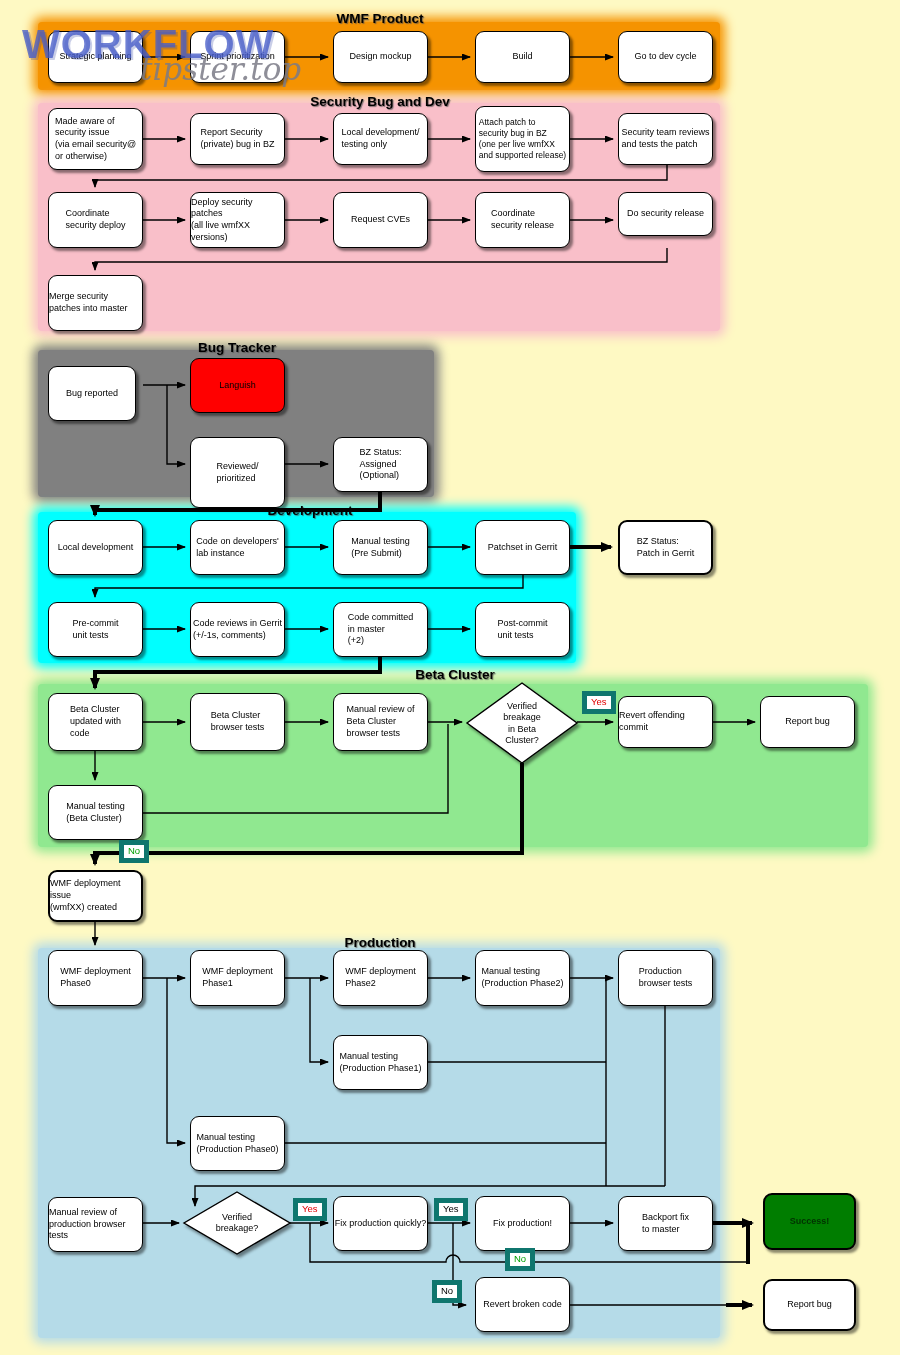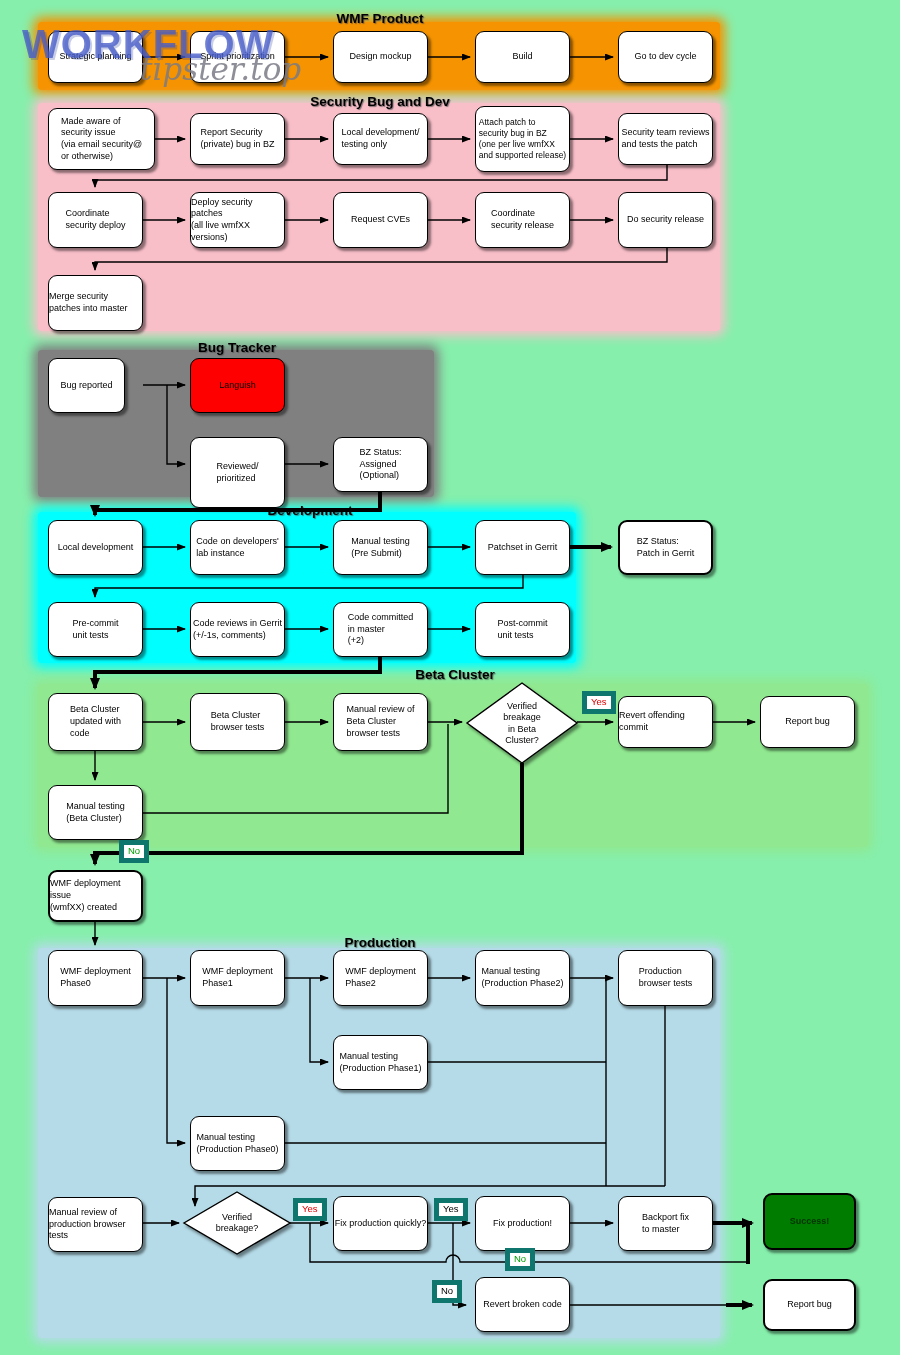--- a/index.html
+++ b/index.html
@@ -1,16 +1,16 @@
 <!DOCTYPE html>
 <html><head>
 <meta charset="utf-8">
 <style>
   html,body{margin:0;padding:0;background:#fff;}
-  #stage{position:relative;width:900px;height:1355px;background:#86efac;overflow:hidden;
+  #stage{position:relative;width:900px;height:1355px;background:#fef9c3;overflow:hidden;
          font-family:"Liberation Sans",sans-serif;color:#000;}
   .band{position:absolute;border-radius:4px;z-index:1;}
   .band-title{position:absolute;transform:translateX(-50%);font-size:13.5px;font-weight:bold;
               z-index:2;white-space:nowrap;text-shadow:1px 1px 1px rgba(80,80,80,.7);}
   svg.wires{position:absolute;left:0;top:0;z-index:2;pointer-events:none;}
   .node{position:absolute;background:#fff;border:1.4px solid #000;border-radius:9px;
         box-shadow:2.5px 3px 2.5px rgba(0,0,0,.45);display:flex;align-items:center;justify-content:center;
         text-align:left;font-size:9px;line-height:1.3;white-space:pre-line;padding:0;
         box-sizing:border-box;z-index:3;}
   .node.hv{border-width:2.2px;}
@@ -132,45 +132,45 @@
     <polygon points="522,683 577,723 522,763 467,723" fill="#fff" stroke="#000" stroke-width="1.4" filter="url(#ds)"></polygon>
     <polygon points="237,1192 290,1223 237,1254 184,1223" fill="#fff" stroke="#000" stroke-width="1.4" filter="url(#ds)"></polygon>
   </svg>
 
   <div class="node" style="left:48px;top:31px;width:95px;height:52px">Strategic planning</div>
   <div class="node" style="left:190px;top:31px;width:95px;height:52px">Sprint prioritization</div>
   <div class="node" style="left:333px;top:31px;width:95px;height:52px">Design mockup</div>
   <div class="node" style="left:475px;top:31px;width:95px;height:52px">Build</div>
   <div class="node" style="left:618px;top:31px;width:95px;height:52px">Go to dev cycle</div>
 
-  <div class="node" style="left:48px;top:108px;width:107px;height:62px">Made aware of
+  <div class="node" style="left:48px;top:108px;width:95px;height:62px">Made aware of
 security issue
 (via email security@
 or otherwise)</div>
   <div class="node" style="left:190px;top:113px;width:95px;height:52px">Report Security
 (private) bug in BZ</div>
   <div class="node" style="left:333px;top:113px;width:95px;height:52px">Local development/
 testing only</div>
   <div class="node" style="left:618px;top:113px;width:95px;height:52px">Security team reviews
 and tests the patch</div>
   <div class="node" style="left:475px;top:106px;width:95px;height:66px;font-size:8.5px">Attach patch to
 security bug in BZ
 (one per live wmfXX
 and supported release)</div>
   <div class="node" style="left:48px;top:192px;width:95px;height:56px">Coordinate
 security deploy</div>
   <div class="node" style="left:190px;top:192px;width:95px;height:56px">Deploy security patches
 (all live wmfXX versions)</div>
   <div class="node" style="left:333px;top:192px;width:95px;height:56px">Request CVEs</div>
   <div class="node" style="left:475px;top:192px;width:95px;height:56px">Coordinate
 security release</div>
-  <div class="node" style="left:618px;top:192px;width:95px;height:56px">Do security release</div>
+  <div class="node" style="left:618px;top:192px;width:95px;height:44px">Do security release</div>
   <div class="node" style="left:48px;top:275px;width:95px;height:56px">Merge security patches into master</div>
 
-  <div class="node" style="left:48px;top:358px;width:77px;height:55px">Bug reported</div>
+  <div class="node" style="left:48px;top:366px;width:88px;height:55px">Bug reported</div>
   <div class="node red" style="left:190px;top:358px;width:95px;height:55px">Languish</div>
   <div class="node" style="left:190px;top:437px;width:95px;height:71px">Reviewed/
 prioritized</div>
   <div class="node" style="left:333px;top:437px;width:95px;height:55px">BZ Status:
 Assigned
 (Optional)</div>
 
   <div class="node" style="left:48px;top:520px;width:95px;height:55px">Local development</div>
   <div class="node" style="left:190px;top:520px;width:95px;height:55px">Code on developers'
 lab instance</div>

